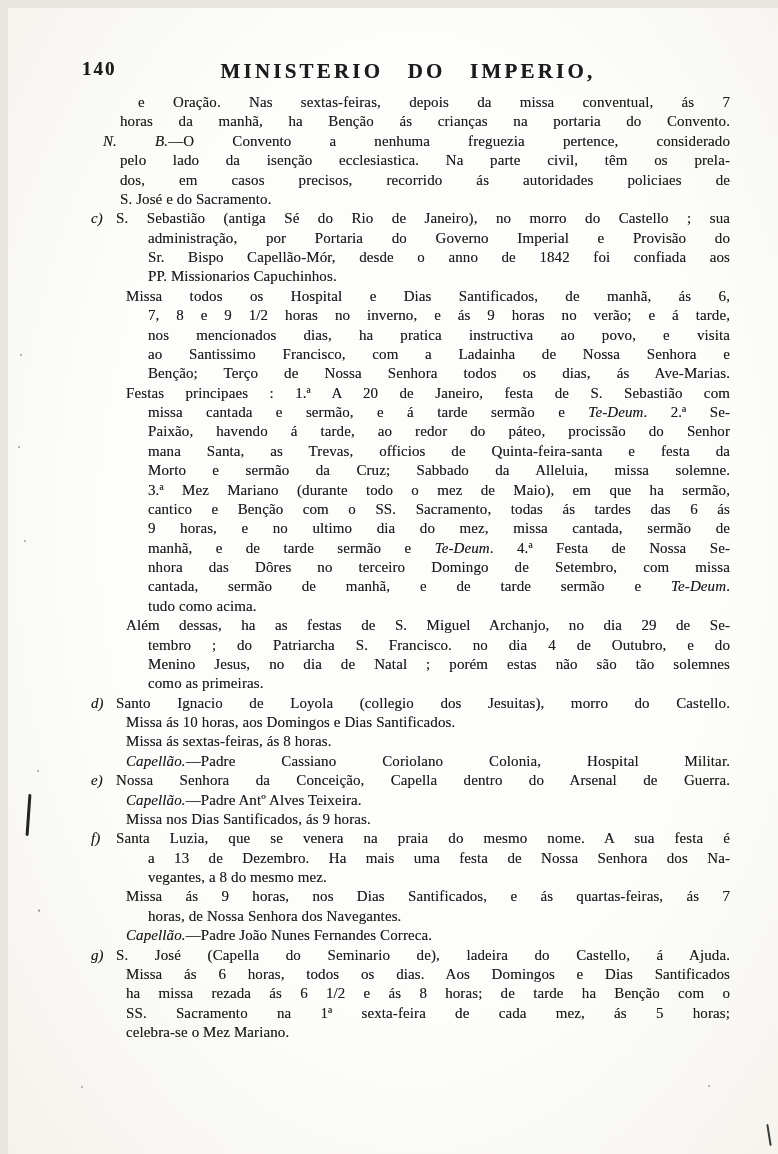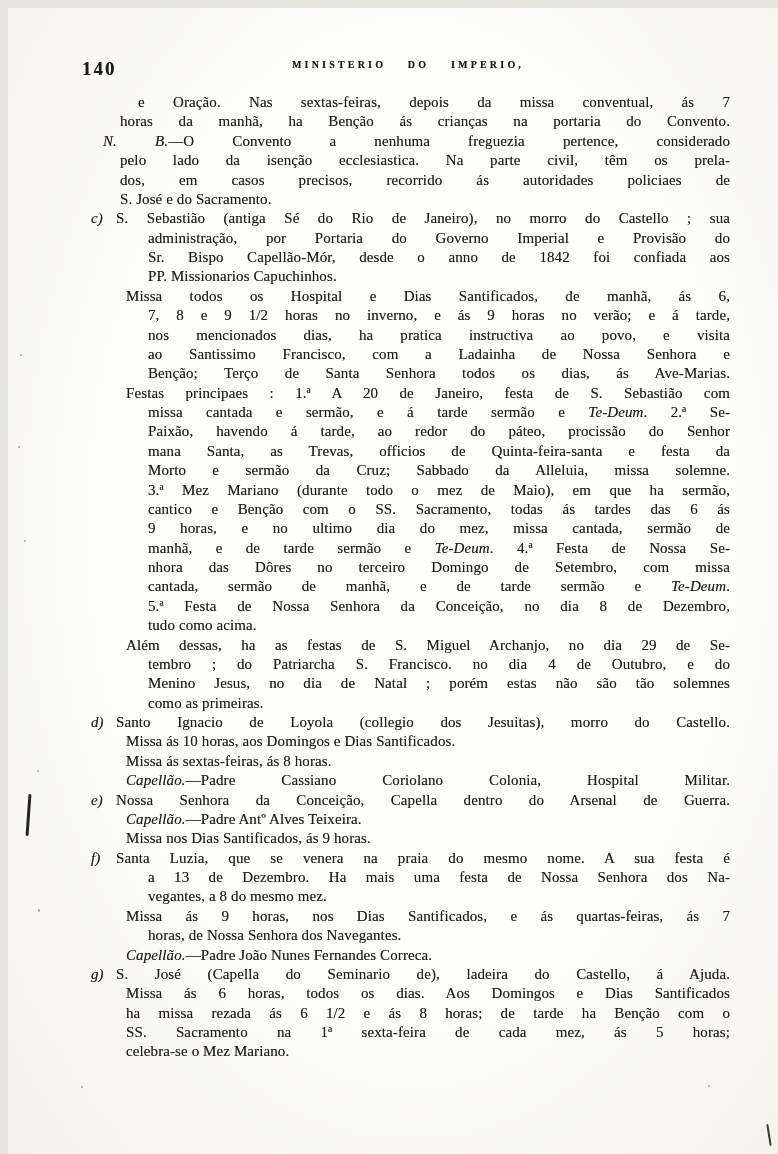--- a/index.html
+++ b/index.html
@@ -13,21 +13,21 @@
     color: #1c1c1c;
   }
   .pagenum {
     position: absolute; left: 74px; top: 50px;
     font-size: 19px; font-weight: 700; letter-spacing: 2px;
     text-shadow: 0 0 .6px rgba(20,20,20,.6);
   }
   .header-title {
     position: absolute; left: 78px; top: 51px; width: 644px;
     text-align: center;
-    font-size: 10px; font-weight: 700;
+    font-size: 21px; font-weight: 700;
     letter-spacing: 3.2px; word-spacing: 16px;
     text-shadow: 0 0 .6px rgba(20,20,20,.6);
   }
   .text-body {
     position: absolute; left: 78px; top: 85px; width: 644px;
     font-size: 15px; line-height: 19.38px;
     text-shadow: 0 0 .5px rgba(25,25,25,.5);
     letter-spacing: .1px;
   }
   .line {
@@ -84,33 +84,32 @@
       <div class="line ind-cont1"><span>dos, em casos precisos, recorrido ás autoridades policiaes de</span></div>
       <div class="line ind-cont1 end"><span>S. José e do Sacramento.</span></div>
       <div class="line ind-item"><span class="item-label">c)</span><span>S. Sebastião (antiga Sé do Rio de Janeiro), no morro do Castello ; sua</span></div>
       <div class="line ind-cont2"><span>administração, por Portaria do Governo Imperial e Provisão do</span></div>
       <div class="line ind-cont2"><span>Sr. Bispo Capellão-Mór, desde o anno de 1842 foi confiada aos</span></div>
       <div class="line ind-cont2 end"><span>PP. Missionarios Capuchinhos.</span></div>
       <div class="line ind-sub"><span>Missa todos os Hospital e Dias Santificados, de manhã, ás 6,</span></div>
       <div class="line ind-cont2"><span>7, 8 e 9 1/2 horas no inverno, e ás 9 horas no verão; e á tarde,</span></div>
       <div class="line ind-cont2"><span>nos mencionados dias, ha pratica instructiva ao povo, e visita</span></div>
       <div class="line ind-cont2"><span>ao Santissimo Francisco, com a Ladainha de Nossa Senhora e</span></div>
-      <div class="line ind-cont2"><span>Benção; Terço de Santa Senhora todos os dias, ás Ave-Marias.</span></div>
+      <div class="line ind-cont2"><span>Benção; Terço de Nossa Senhora todos os dias, ás Ave-Marias.</span></div>
       <div class="line ind-sub"><span>Festas principaes : 1.ª A 20 de Janeiro, festa de S. Sebastião com</span></div>
       <div class="line ind-cont2"><span>missa cantada e sermão, e á tarde sermão e </span><span class="it">Te-Deum</span><span>. 2.ª Se-</span></div>
       <div class="line ind-cont2"><span>Paixão, havendo á tarde, ao redor do páteo, procissão do Senhor</span></div>
       <div class="line ind-cont2"><span>mana Santa, as Trevas, officios de Quinta-feira-santa e festa da</span></div>
       <div class="line ind-cont2"><span>Morto e sermão da Cruz; Sabbado da Alleluia, missa solemne.</span></div>
       <div class="line ind-cont2"><span>3.ª Mez Mariano (durante todo o mez de Maio), em que ha sermão,</span></div>
       <div class="line ind-cont2"><span>cantico e Benção com o SS. Sacramento, todas ás tardes das 6 ás</span></div>
       <div class="line ind-cont2"><span>9 horas, e no ultimo dia do mez, missa cantada, sermão de</span></div>
       <div class="line ind-cont2"><span>manhã, e de tarde sermão e </span><span class="it">Te-Deum</span><span>. 4.ª Festa de Nossa Se-</span></div>
       <div class="line ind-cont2"><span>nhora das Dôres no terceiro Domingo de Setembro, com missa</span></div>
       <div class="line ind-cont2"><span>cantada, sermão de manhã, e de tarde sermão e </span><span class="it">Te-Deum</span><span>.</span></div>
-      <div class="line ind-cont2"><span>5.ª Festa de Nossa Senhora da Conceição, no dia 8 de Dezembro,</span></div>
       <div class="line ind-cont2 end"><span>tudo como acima.</span></div>
       <div class="line ind-sub"><span>Além dessas, ha as festas de S. Miguel Archanjo, no dia 29 de Se-</span></div>
       <div class="line ind-cont2"><span>tembro ; do Patriarcha S. Francisco. no dia 4 de Outubro, e do</span></div>
       <div class="line ind-cont2"><span>Menino Jesus, no dia de Natal ; porém estas não são tão solemnes</span></div>
       <div class="line ind-cont2 end"><span>como as primeiras.</span></div>
       <div class="line ind-item"><span class="item-label">d)</span><span>Santo Ignacio de Loyola (collegio dos Jesuitas), morro do Castello.</span></div>
       <div class="line ind-sub end"><span>Missa ás 10 horas, aos Domingos e Dias Santificados.</span></div>
       <div class="line ind-sub end"><span>Missa ás sextas-feiras, ás 8 horas.</span></div>
       <div class="line ind-sub"><span class="it">Capellão.</span><span>—Padre Cassiano Coriolano Colonia, Hospital Militar.</span></div>
       <div class="line ind-item"><span class="item-label">e)</span><span>Nossa Senhora da Conceição, Capella dentro do Arsenal de Guerra.</span></div>

